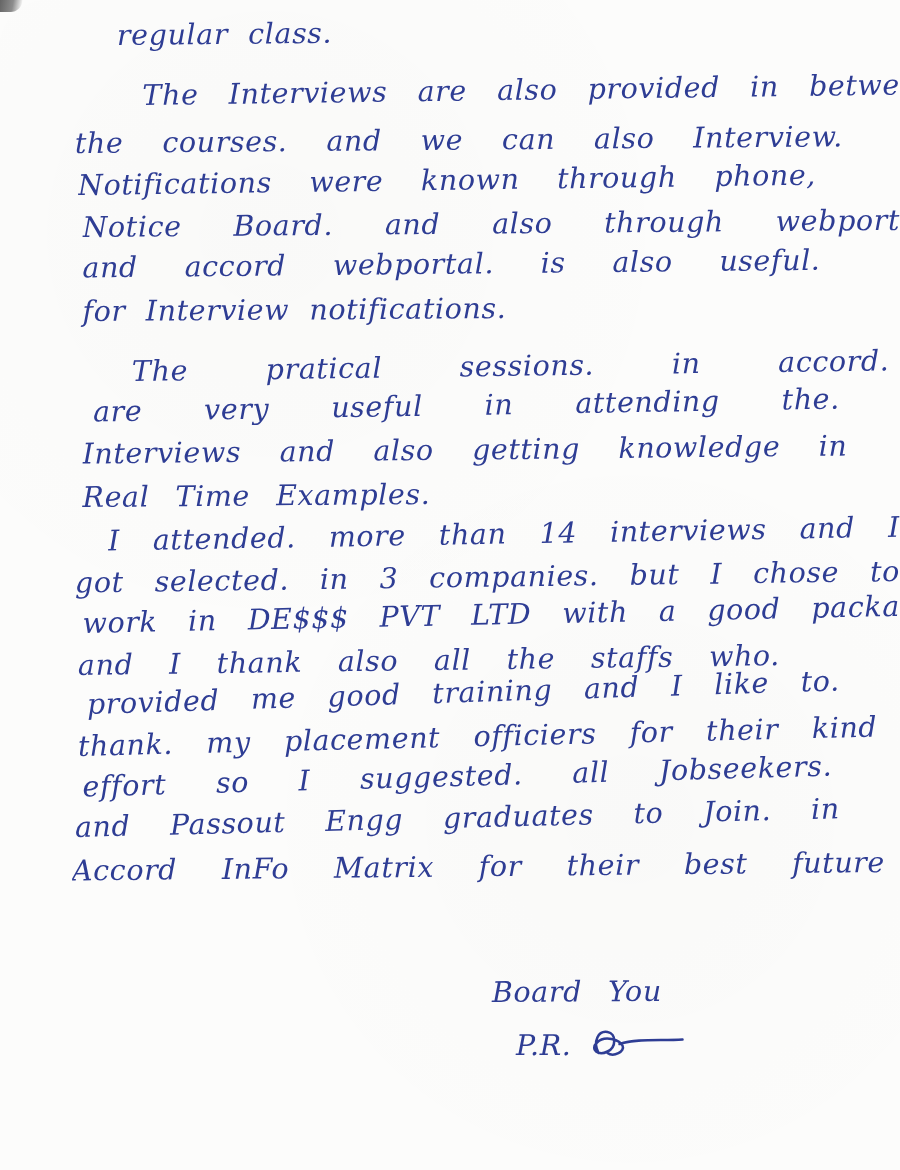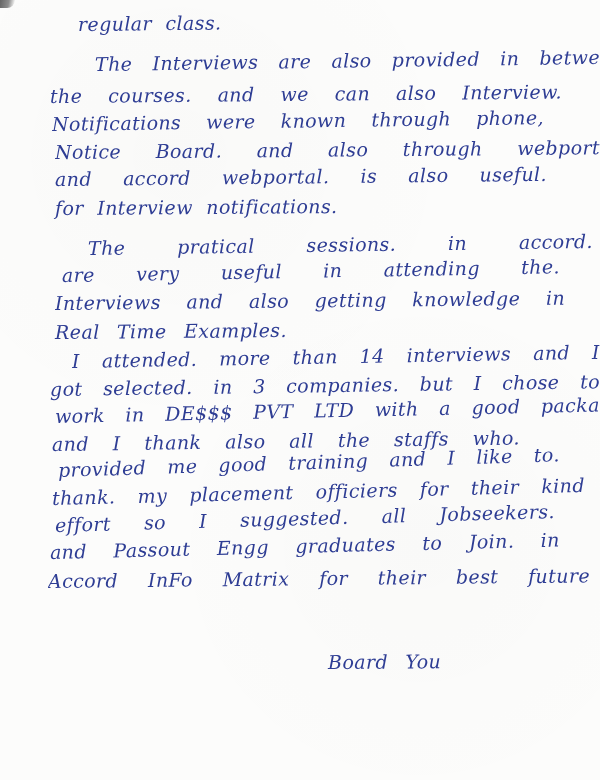--- a/index.html
+++ b/index.html
@@ -100,14 +100,20 @@
   <div class="hw-line justify" style="top:486px;left:52px;width:533px;transform:rotate(-1.4deg)">thank. my placement officiers for their kind</div>
 
   <div class="hw-line justify" style="top:513px;left:55px;width:500px;transform:rotate(-1.6deg)">effort so I suggested. all Jobseekers.</div>
 
   <div class="hw-line justify" style="top:540px;left:50px;width:510px;transform:rotate(-1.4deg)">and Passout Engg graduates to Join. in</div>
 
   <div class="hw-line justify" style="top:569px;left:48px;width:542px;transform:rotate(-0.6deg)">Accord InFo Matrix for their best future</div>
 
   <div class="hw-line wide2" style="top:650px;left:328px;transform:rotate(-0.4deg)">Board You</div>
 
+  <div class="closing-row" style="top:682px;left:344px">
+    <span class="hw-line" style="position:static">P.R.</span>
+    <svg class="sig-svg" width="70" height="28" viewBox="0 0 70 28">
+      <path d="M10,18 C6,10 10,3 16,4 C22,5 22,14 16,17 C10,20 4,16 9,11 C14,6 24,9 26,13 C28,17 20,21 16,18 M24,12 C36,8 52,10 66,9" fill="none" stroke="#2e3d94" stroke-width="1.7" stroke-linecap="round"></path>
+    </svg>
+  </div>
 
 </div>
 
 </body></html>

